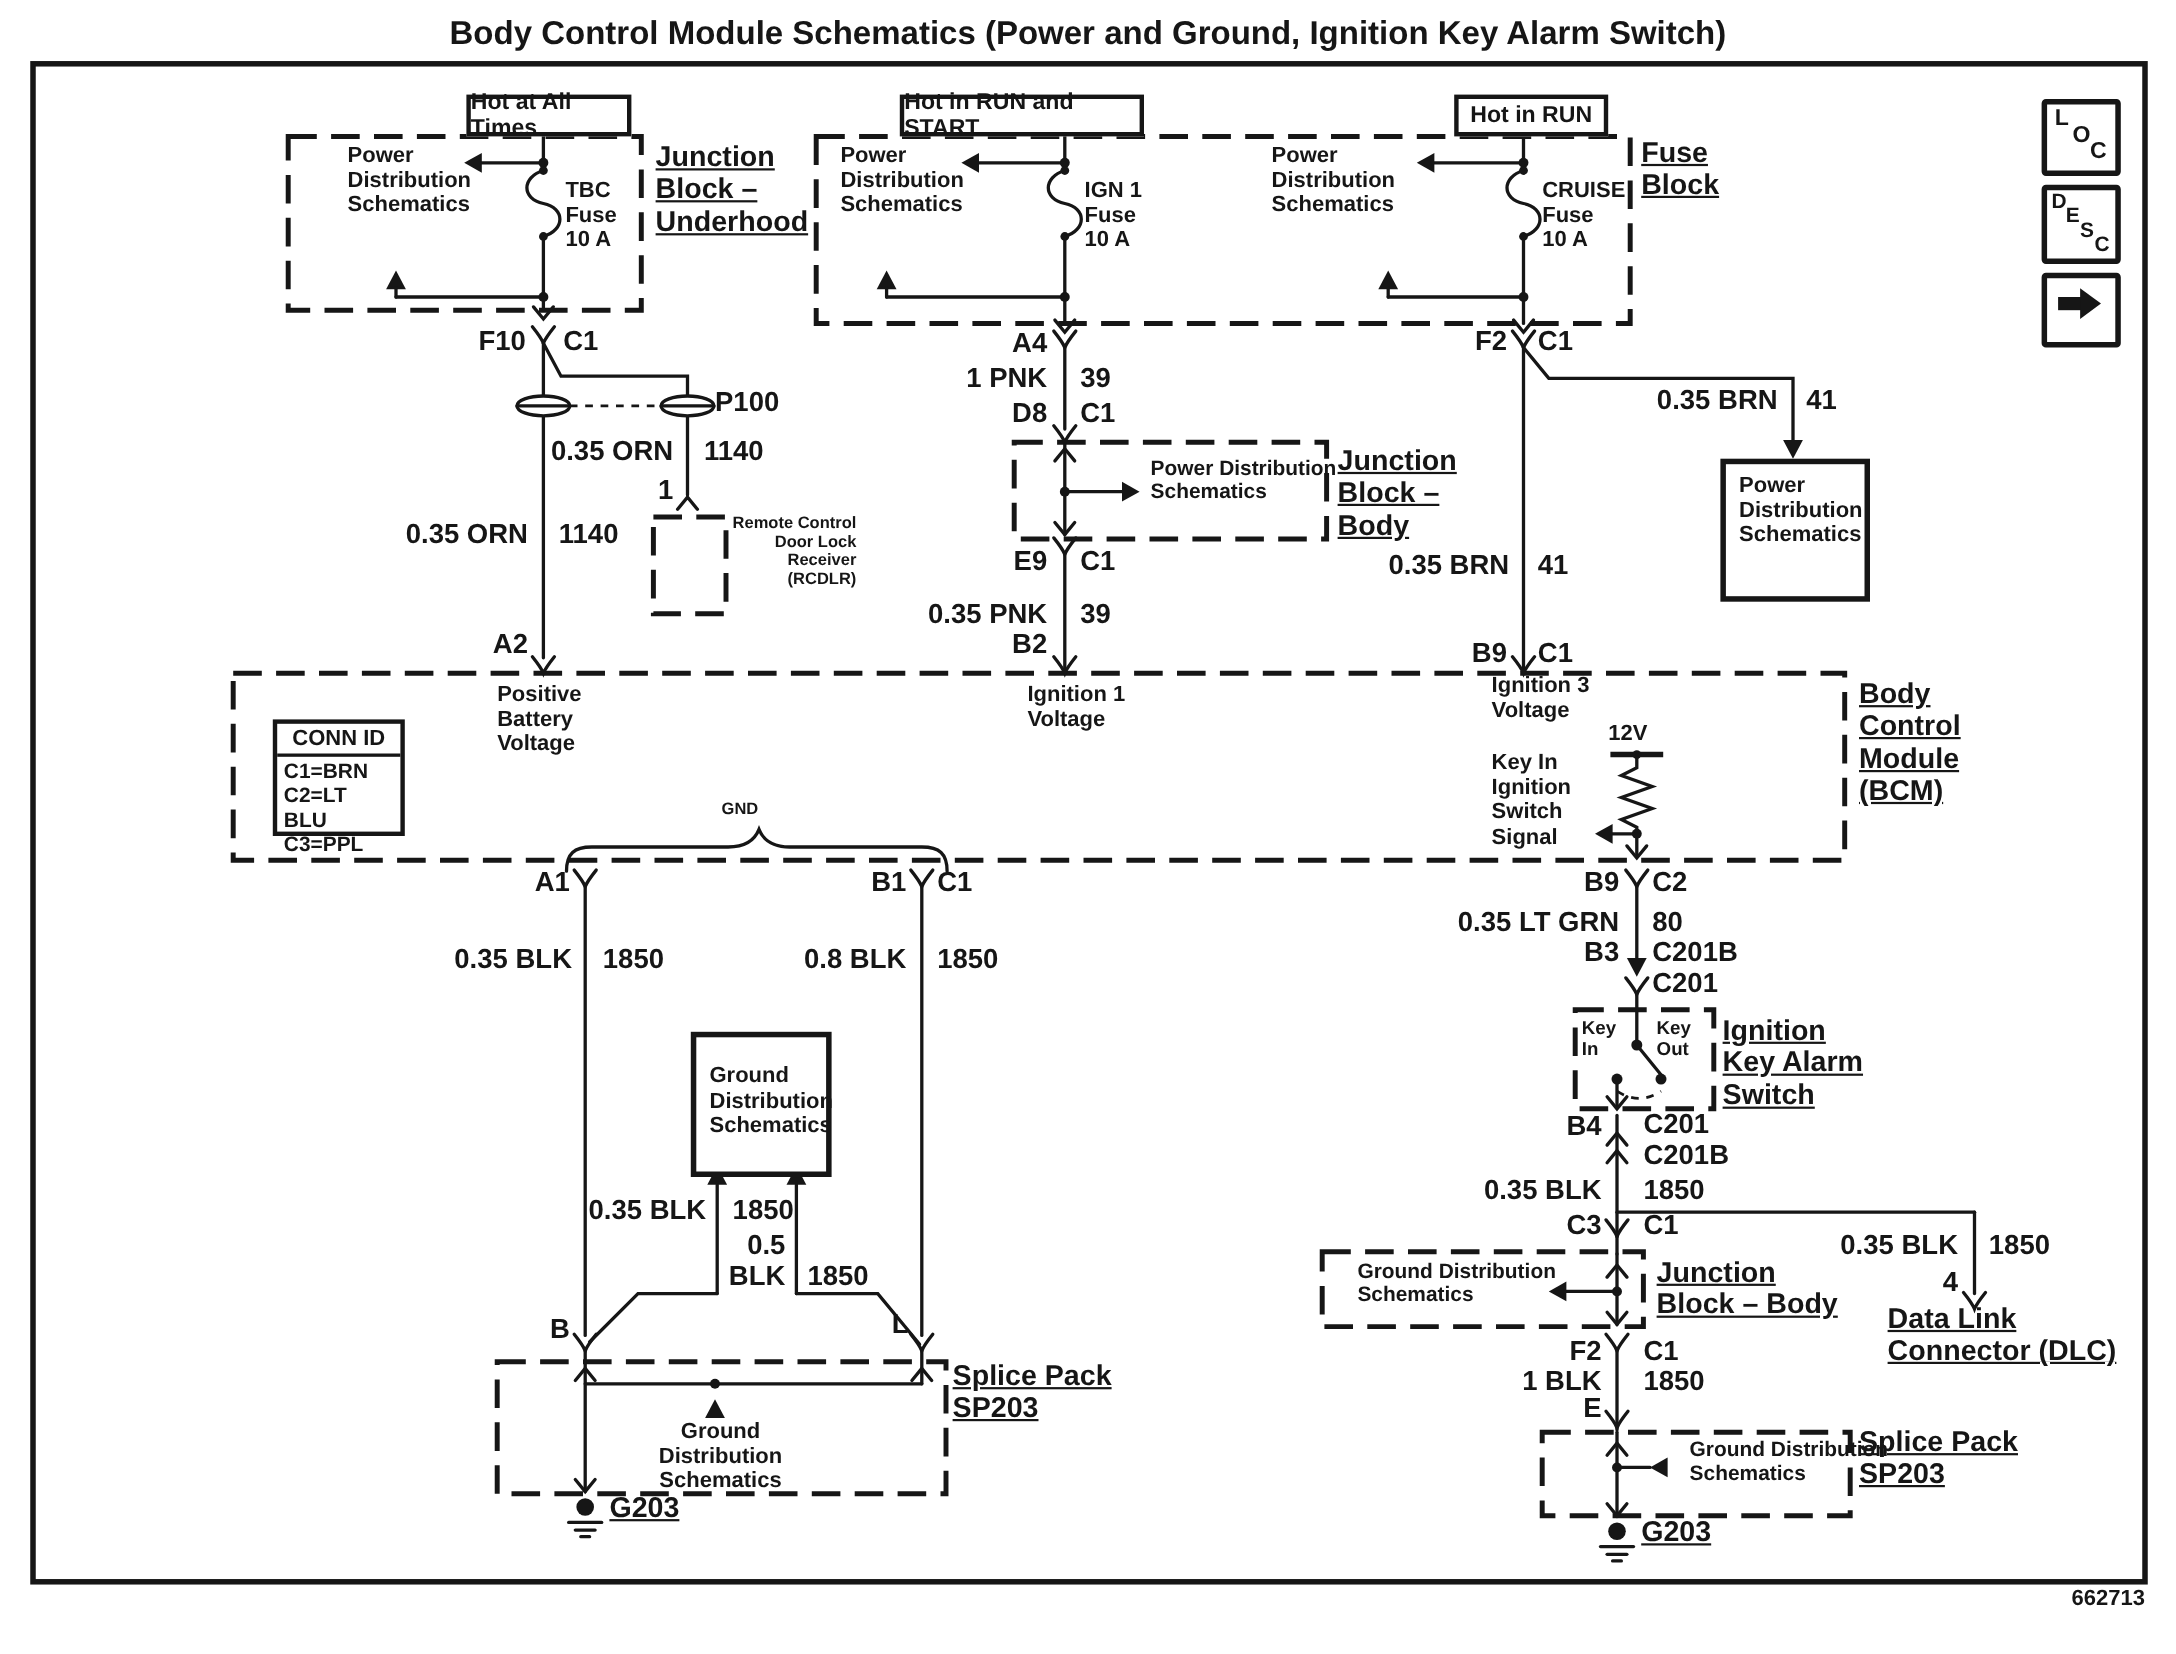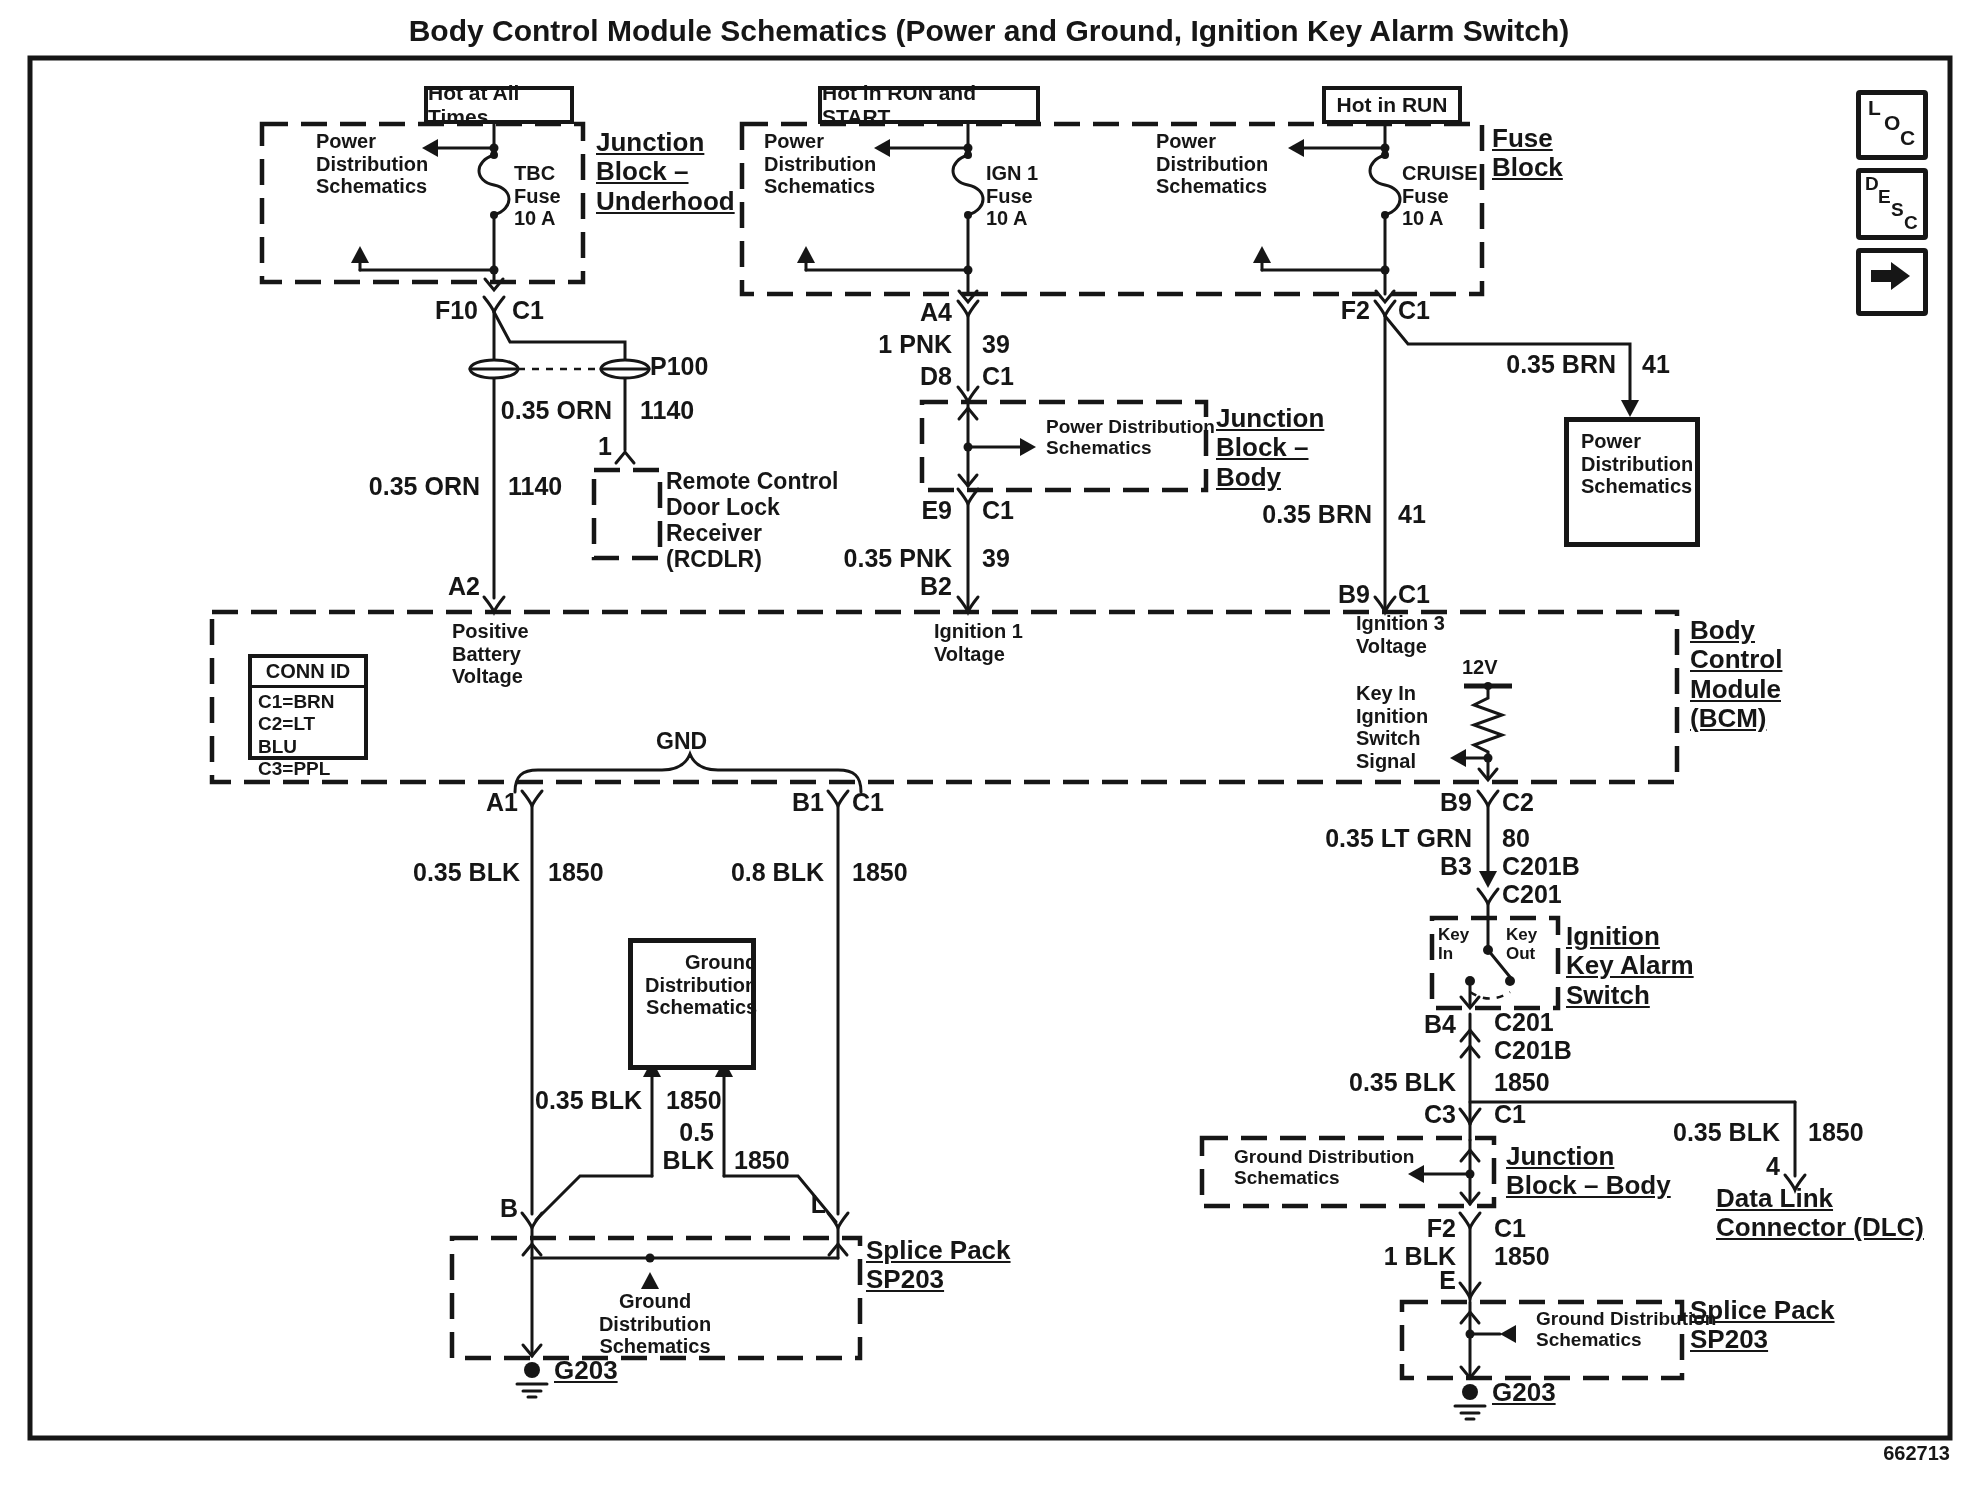--- a/index.html
+++ b/index.html
@@ -8,21 +8,21 @@
   .st{stroke:#161616;stroke-width:3;fill:none;stroke-linecap:round;}
   .stw{stroke:#161616;stroke-width:3;fill:#ffffff;}
   .fl{fill:#161616;stroke:none;}
   .thick{stroke:#161616;stroke-width:5;fill:none;}
   .dsh{fill:none;stroke:#161616;stroke-width:4.5;stroke-dasharray:26 13;}
   .sld{fill:none;stroke:#161616;stroke-width:5;}
   .dash-thin{fill:none;stroke:#161616;stroke-width:2.5;stroke-dasharray:7 7;}
   .t{position:absolute;z-index:2;font-weight:600;line-height:1.13;white-space:nowrap;}
   .ml{white-space:pre-line;}
   .lb{font-size:25px;}
-  .md{font-size:23px;}
+  .md{font-size:15px;text-align:right;}
   .sm{font-size:20px;}
   .xs{font-size:19px;margin-left:14px;}
   .tny{font-size:17px;line-height:1.1;}
   .bk{font-size:26px;text-decoration:underline;}
   .ra{text-align:right;width:160px;}
   .ctr{text-align:center;}
   .titlebar{left:0;top:14px;width:1978px;text-align:center;font-size:30px;font-weight:700;}
   .hotbox{position:absolute;z-index:2;border:4px solid #161616;display:flex;align-items:center;justify-content:center;font-size:21px;font-weight:700;background:#fff;}
   .solidbox{position:absolute;z-index:2;border:5px solid #161616;background:#fff;}
   .connid{position:absolute;z-index:2;border:4px solid #161616;background:#fff;}
@@ -314,21 +314,21 @@
 <div class="t lb" style="left:1398px;top:500px;">41</div>
 <div class="t ra lb" style="left:1210px;top:580px;">B9</div>
 <div class="t lb" style="left:1398px;top:580px;">C1</div>
 
 <div class="solidbox" style="left:1564px;top:417px;width:126px;height:120px;">
   <div class="t ml sm" style="left:12px;top:8px;">Power
 Distribution
 Schematics</div>
 </div>
 <div class="solidbox" style="left:628px;top:938px;width:118px;height:122px;">
-  <div class="t ml sm" style="left:12px;top:8px;text-align:right;">Ground
+  <div class="t ml sm" style="left:12px;top:24px;">Ground
 Distribution
 Schematics</div>
 </div>
 
 <div class="t ml bk" style="left:1690px;top:616px;">Body
 Control
 Module
 (BCM)</div>
 <div class="connid" style="left:248px;top:654px;width:112px;height:98px;">
   <div class="hdr">CONN ID</div>

